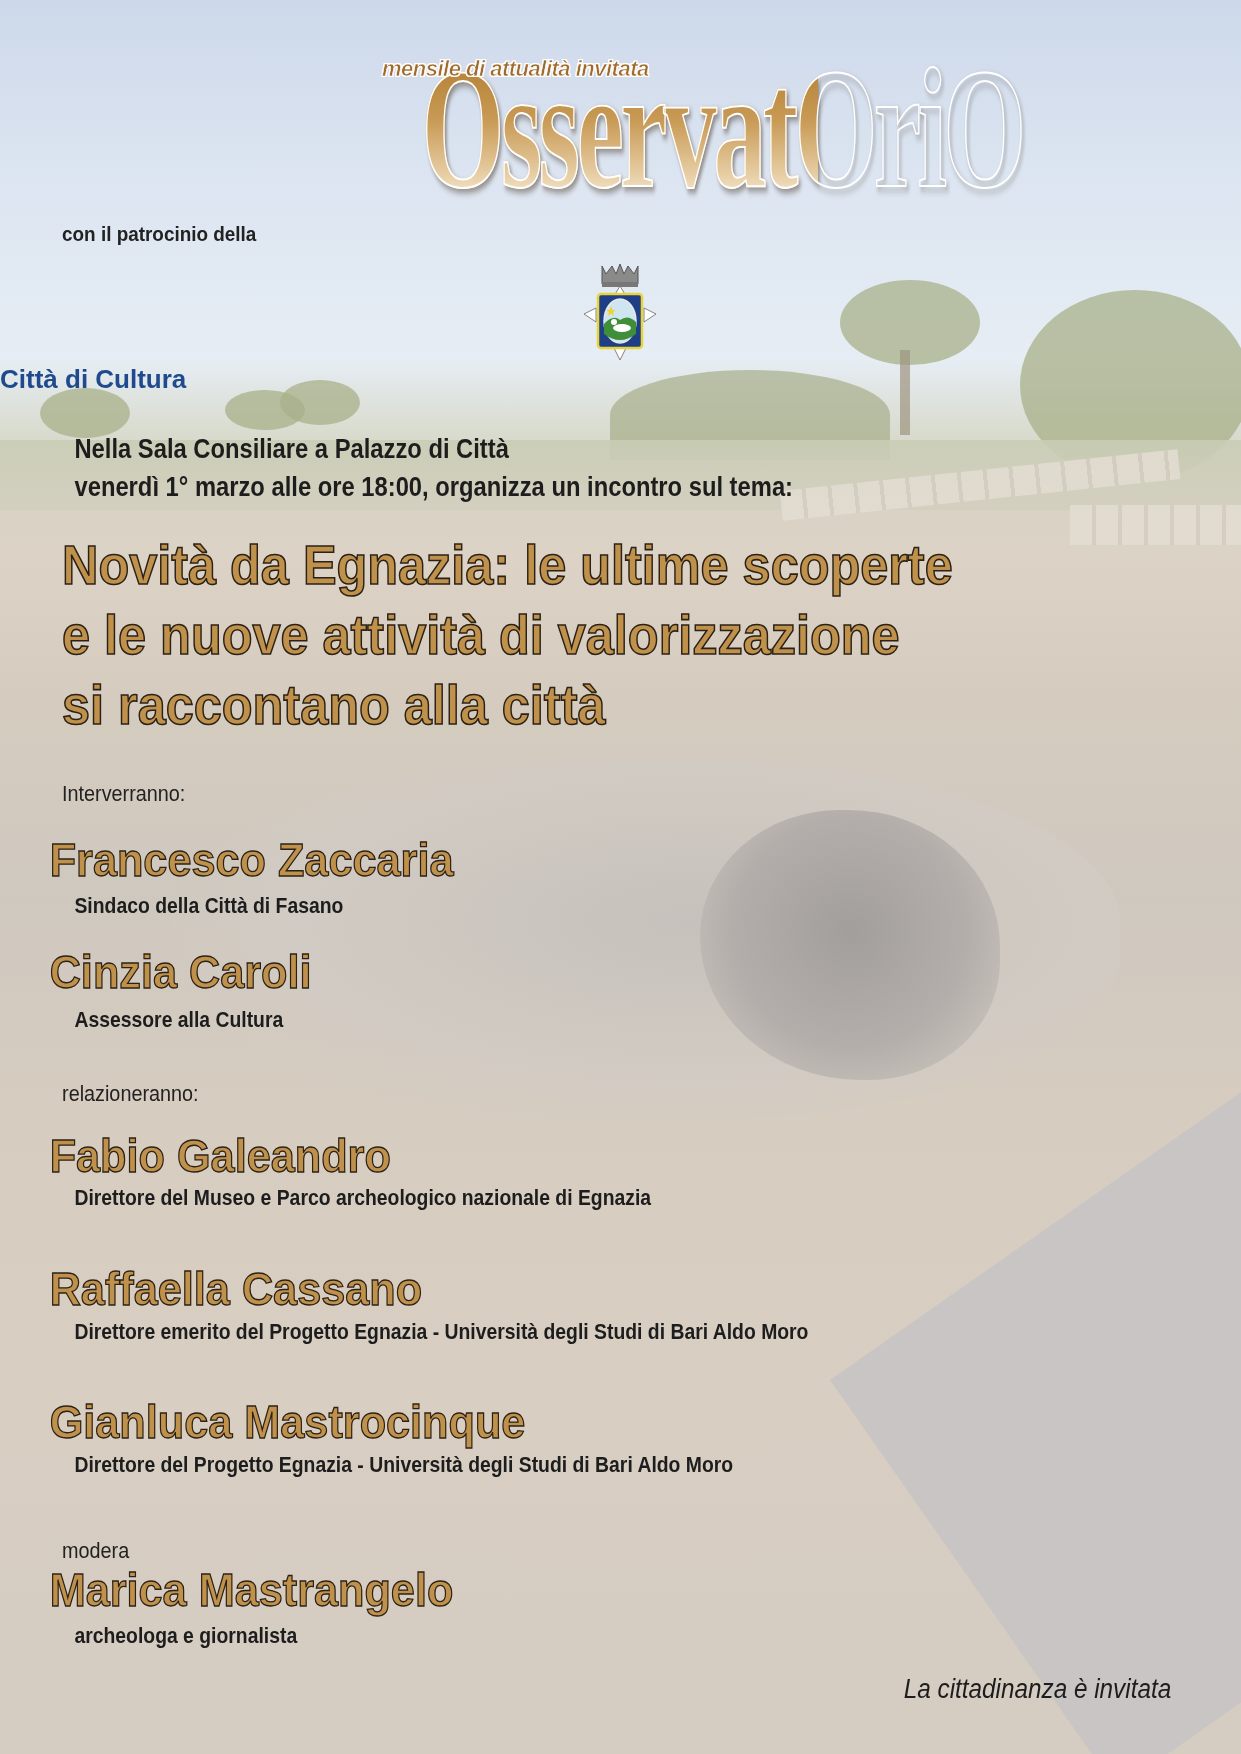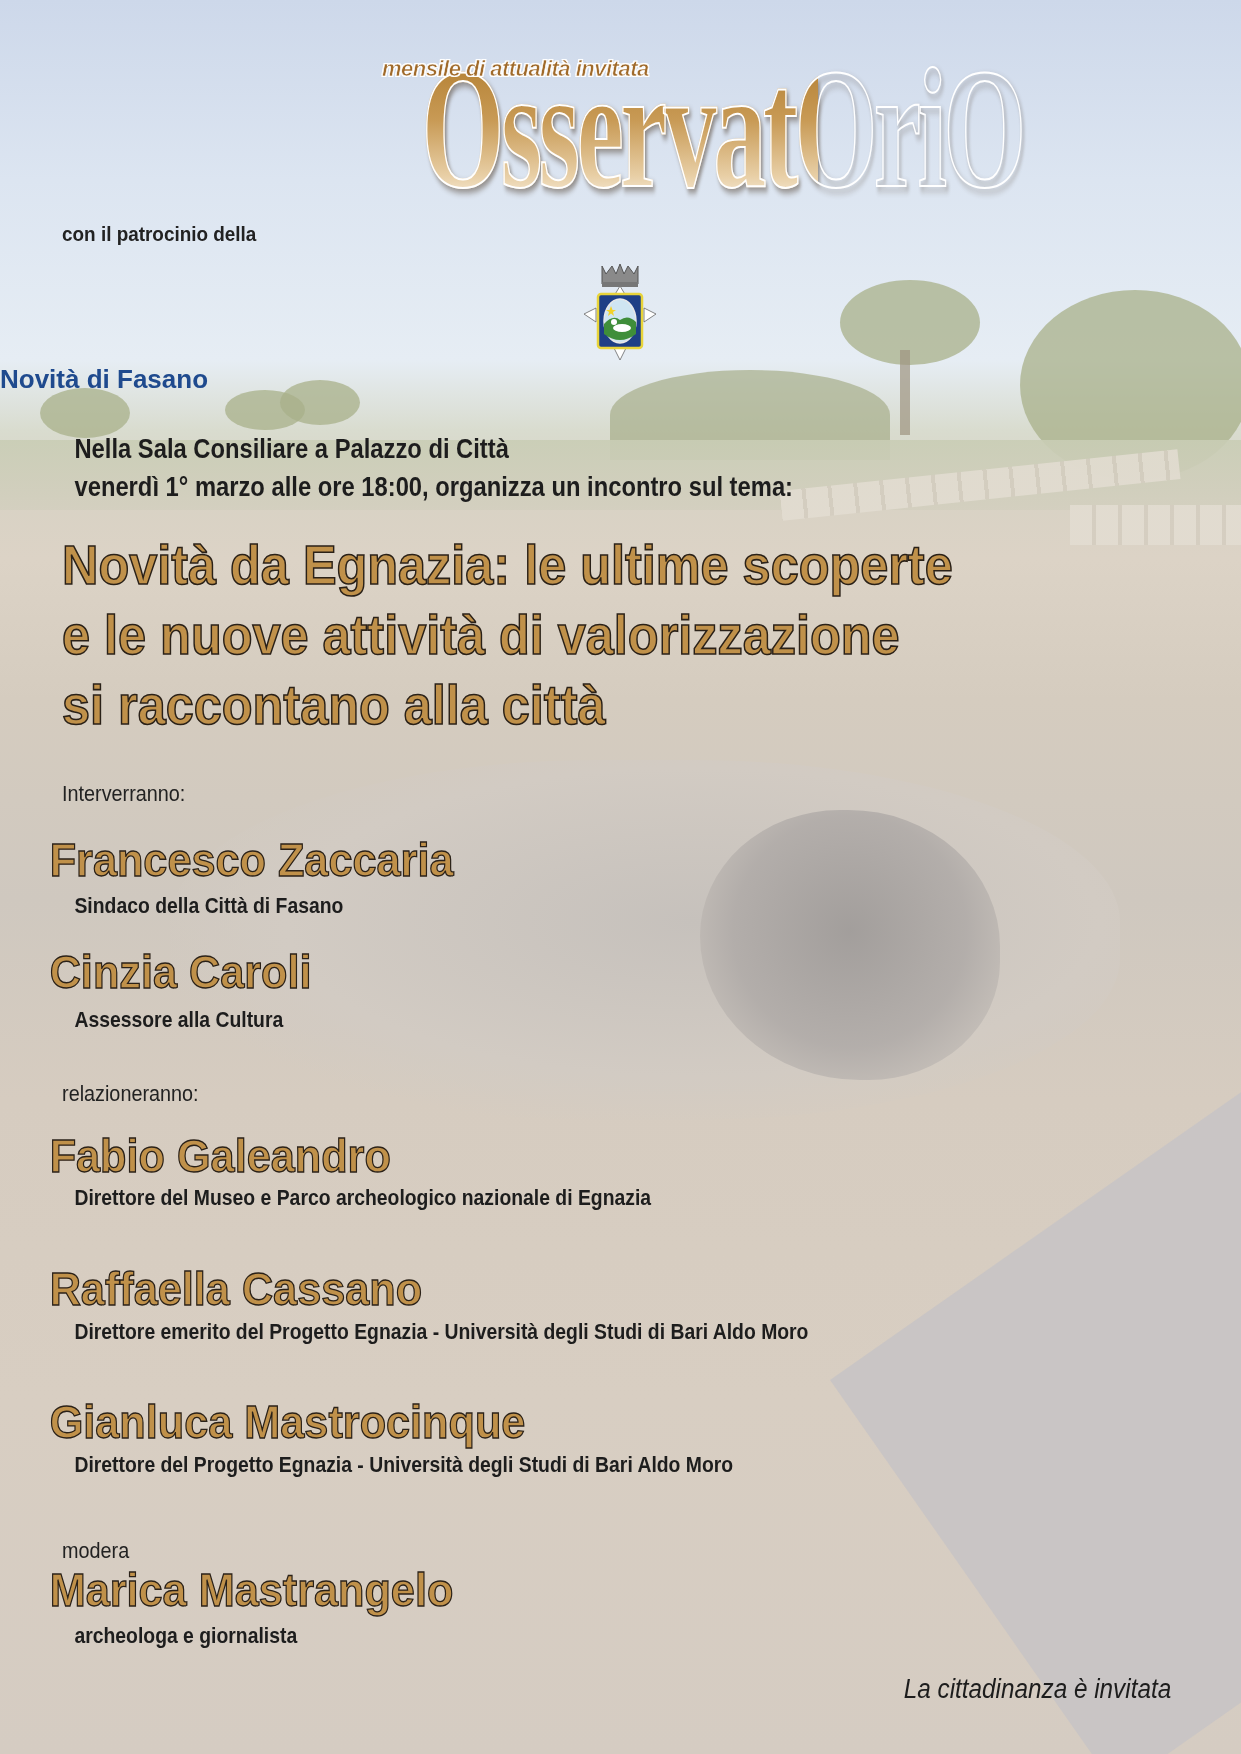--- a/index.html
+++ b/index.html
@@ -173,21 +173,21 @@
     <polygon points="76,52 64,46 64,60" fill="#fff" stroke="#666" stroke-width="0.8"></polygon>
 
     <rect x="18" y="32" width="44" height="54" rx="3" fill="#1e3f86" stroke="#e8d43a" stroke-width="2.5"></rect>
     <ellipse cx="40" cy="59" rx="16" ry="22" fill="#cfe5f2" stroke="#e8e8e8" stroke-width="1.5"></ellipse>
     <path d="M24 62 Q33 52 40 58 Q48 52 56 60 L56 72 Q40 84 24 72 Z" fill="#3f8e3a"></path>
     <ellipse cx="42" cy="66" rx="9" ry="4" fill="#fff"></ellipse>
     <circle cx="34" cy="60" r="3" fill="#fff"></circle>
     <polygon points="31,44 32.5,48 36,48 33,50 34,54 31,51.5 28,54 29,50 26,48 29.5,48" fill="#f2d12b"></polygon>
   </svg>
 
-  <div class="city-name">Novità di Fasano</div>
+  <div class="city-name">Città di Cultura</div>
 
   <div class="venue">
     <div>Nella Sala Consiliare a Palazzo di Città</div>
     <div>venerdì 1° marzo alle ore 18:00, organizza un incontro sul tema:</div>
   </div>
 
   <div class="headline">
     <div>Novità da Egnazia: le ultime scoperte</div>
     <div>e le nuove attività di valorizzazione</div>
     <div>si raccontano alla città</div>

